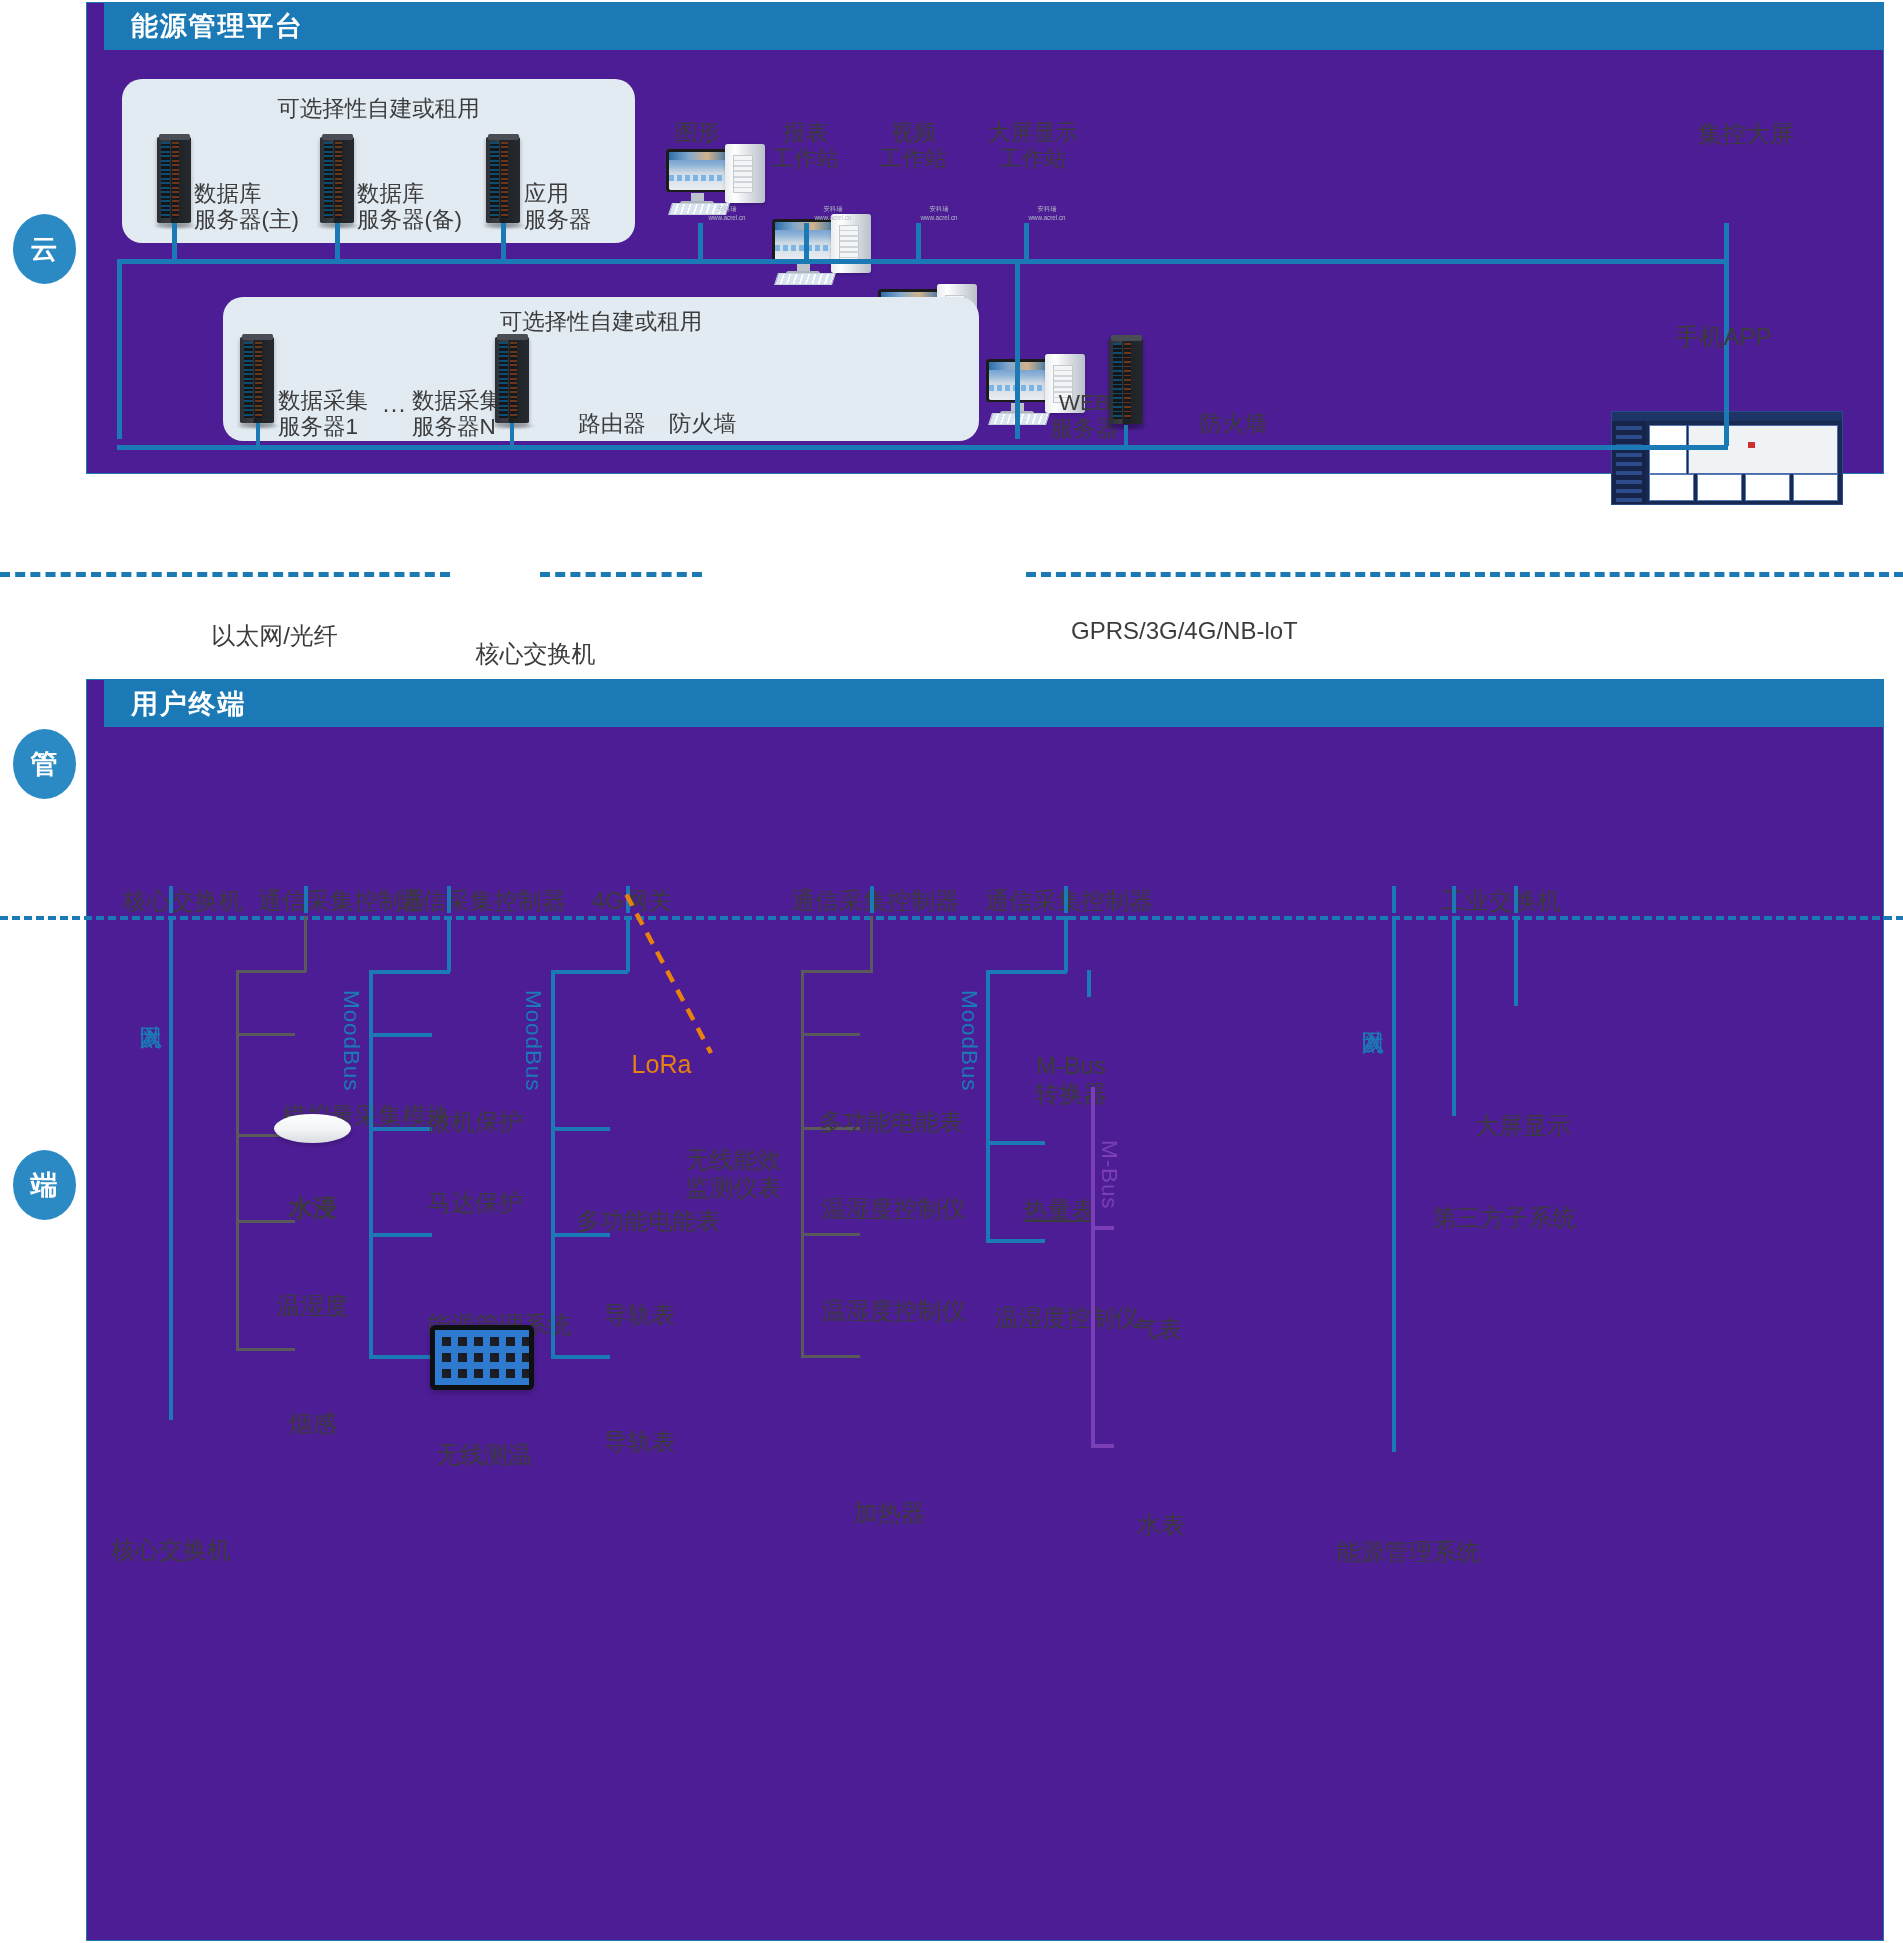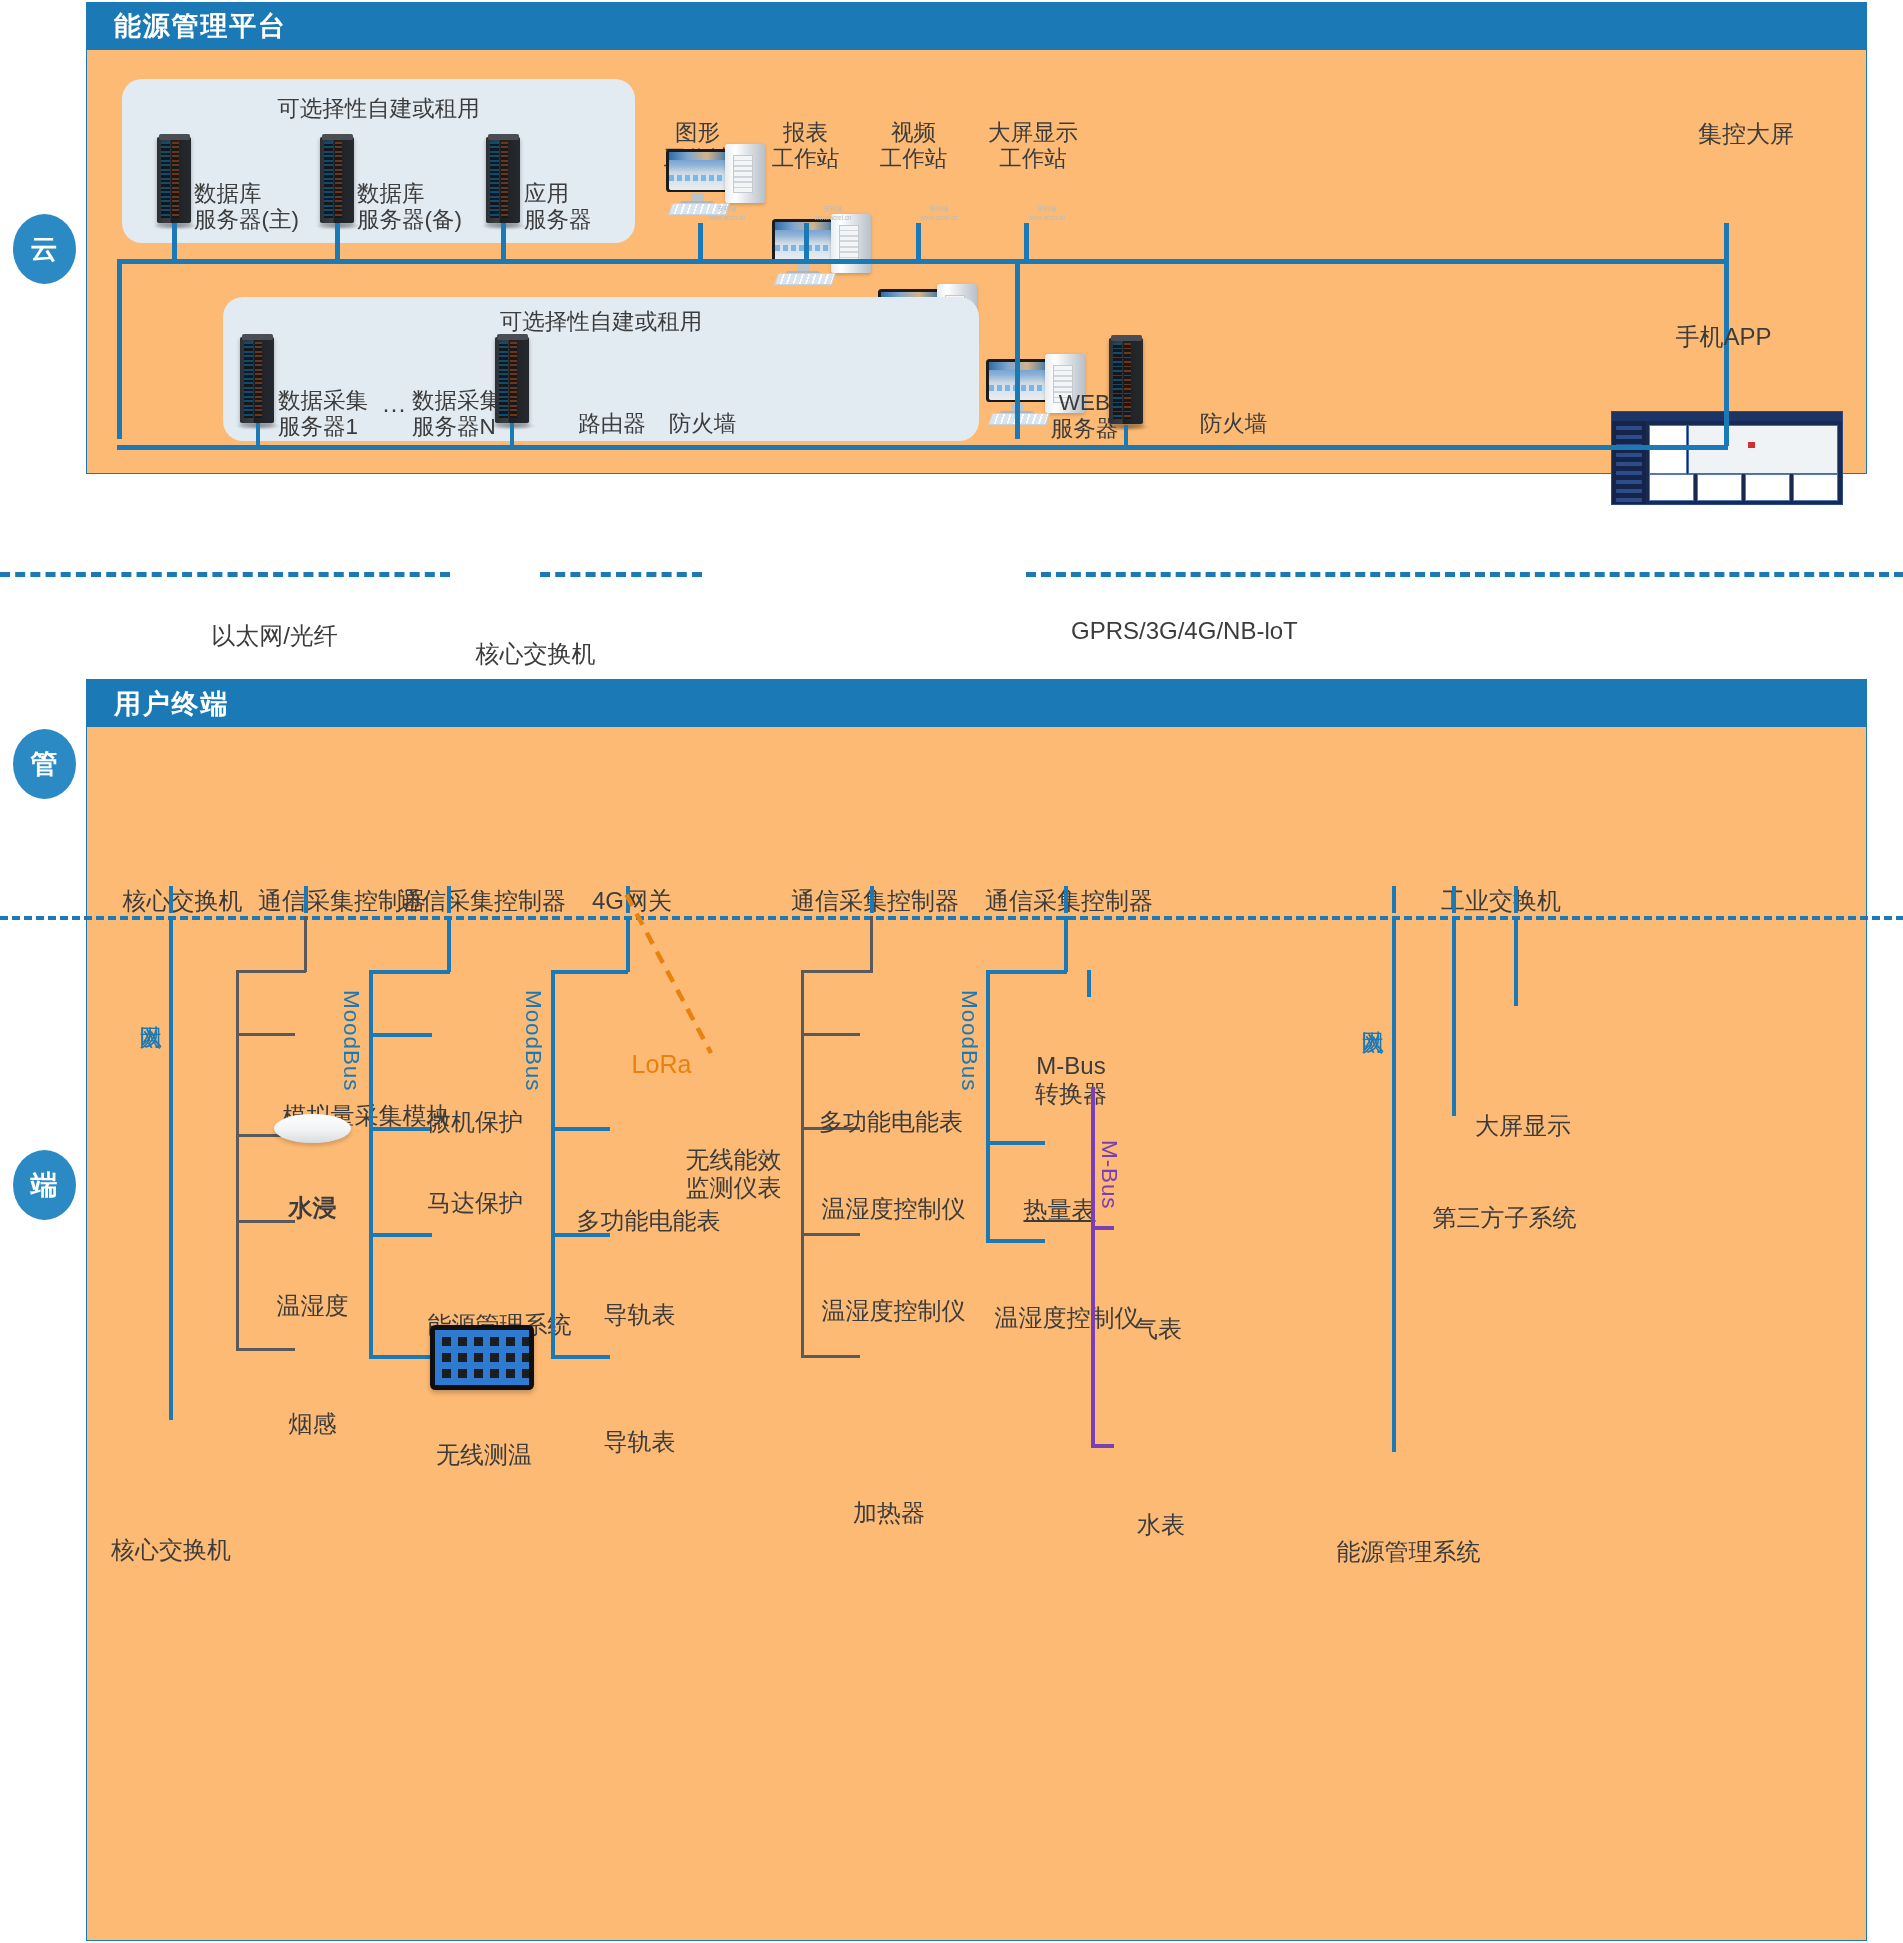--- a/index.html
+++ b/index.html
@@ -9,21 +9,21 @@
     color:#3b3b3b;
   }
   .abs{position:absolute;}
 
   
   .lbl{font-size:22.5px;line-height:1.15;text-align:center;color:#3c3c3c;white-space:pre-line;margin-top:37px;}
   .lbl.lg{font-size:24px;}
   .vlabel{writing-mode:vertical-rl;text-orientation:mixed;font-size:22.5px;letter-spacing:0.9px;}
 
   
-  .panel{border:1.8px solid #1b7ab5;background:#fdba74;}
+  .panel{border:1.8px solid #1b7ab5;background:#4c1d95;padding-left:17px;}
   .panel-head{background:#1b7ab5;color:#fff;font-weight:bold;font-size:27px;
     display:flex;align-items:center;padding-left:27px;letter-spacing:1.8px;}
 
   
   .pill{background:#2b8ac4;color:#fff;border-radius:50%;
         display:flex;align-items:center;justify-content:center;
         font-size:27px;font-weight:bold;}
 
   
   .group{background:#e2eaf2;border-radius:20px;}

